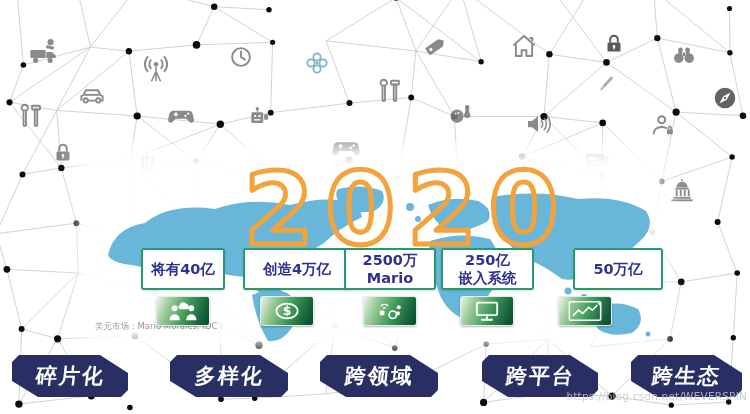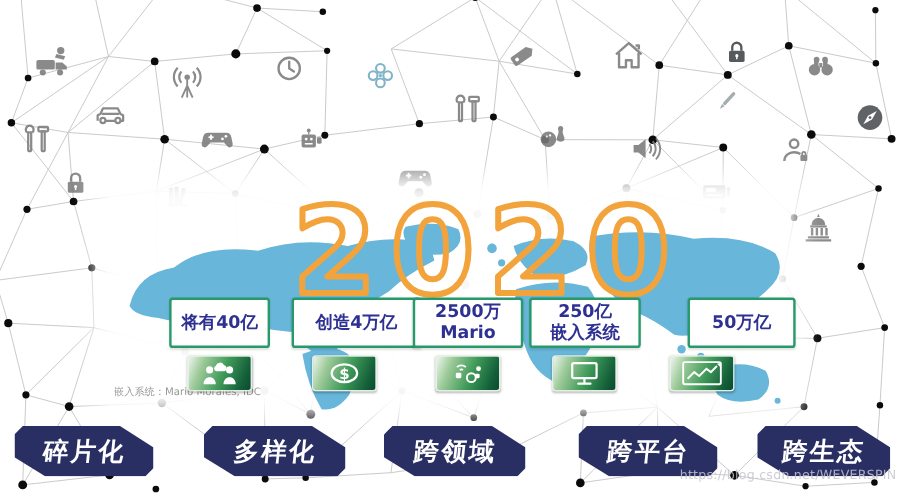--- a/index.html
+++ b/index.html
@@ -538,21 +538,21 @@
     <circle cx="500" cy="104" r="2.5"></circle>
     <path d="M496,124 Q520,116 538,126 Q546,140 532,150 Q510,155 498,146 Q489,132 496,124 Z"></path>
     <circle cx="548" cy="151" r="2.5"></circle>
   </svg>
 
   <svg class="year" width="330" height="112" viewBox="0 0 330 112">
     <text x="4" y="94" class="yeartext">2020</text>
   </svg>
 
   <div class="srcline">
-    <span>嵌入系统：</span><span>Mario Morales, IDC</span>
+    <span>美元市场：</span><span>Mario Morales, IDC</span>
   </div>
 
   <div class="ibox" style="left:141px;width:84px">
     <div>将有40亿</div>
   </div>
   <div class="ibox" style="left:243px;width:108px">
     <div>创造4万亿</div>
   </div>
   <div class="ibox" style="left:344px;width:92px">
     <div>2500万</div>

